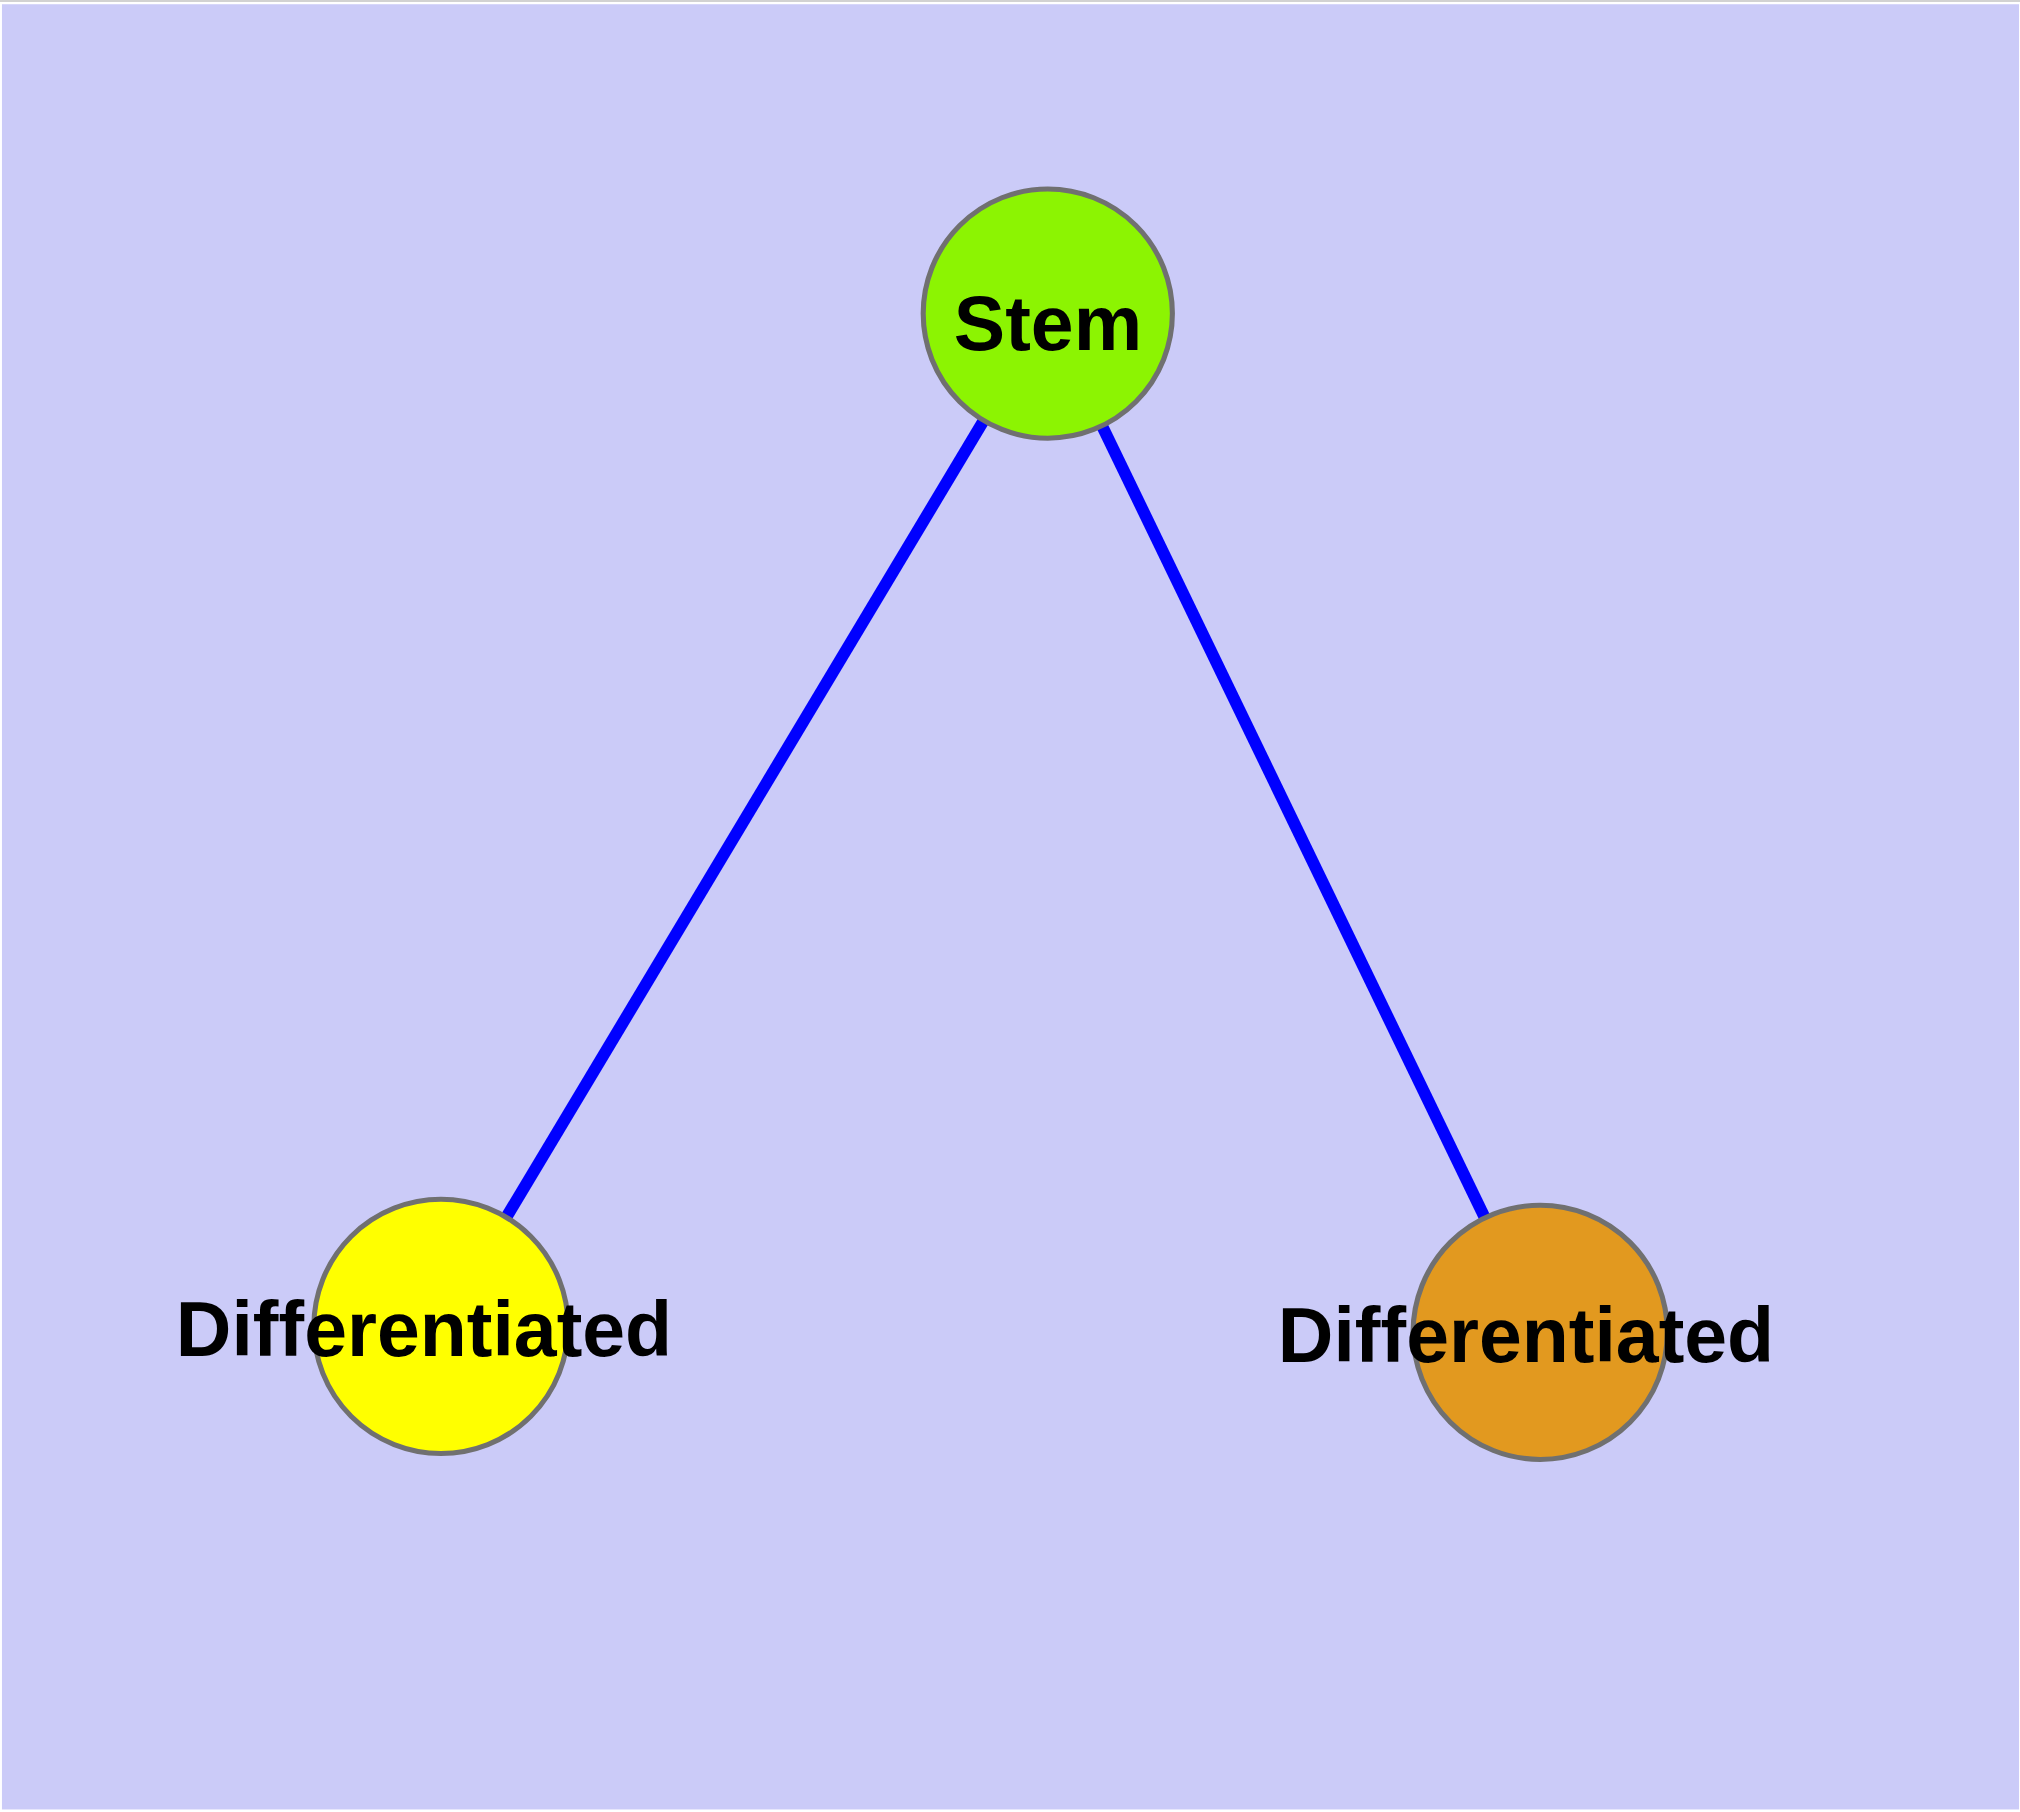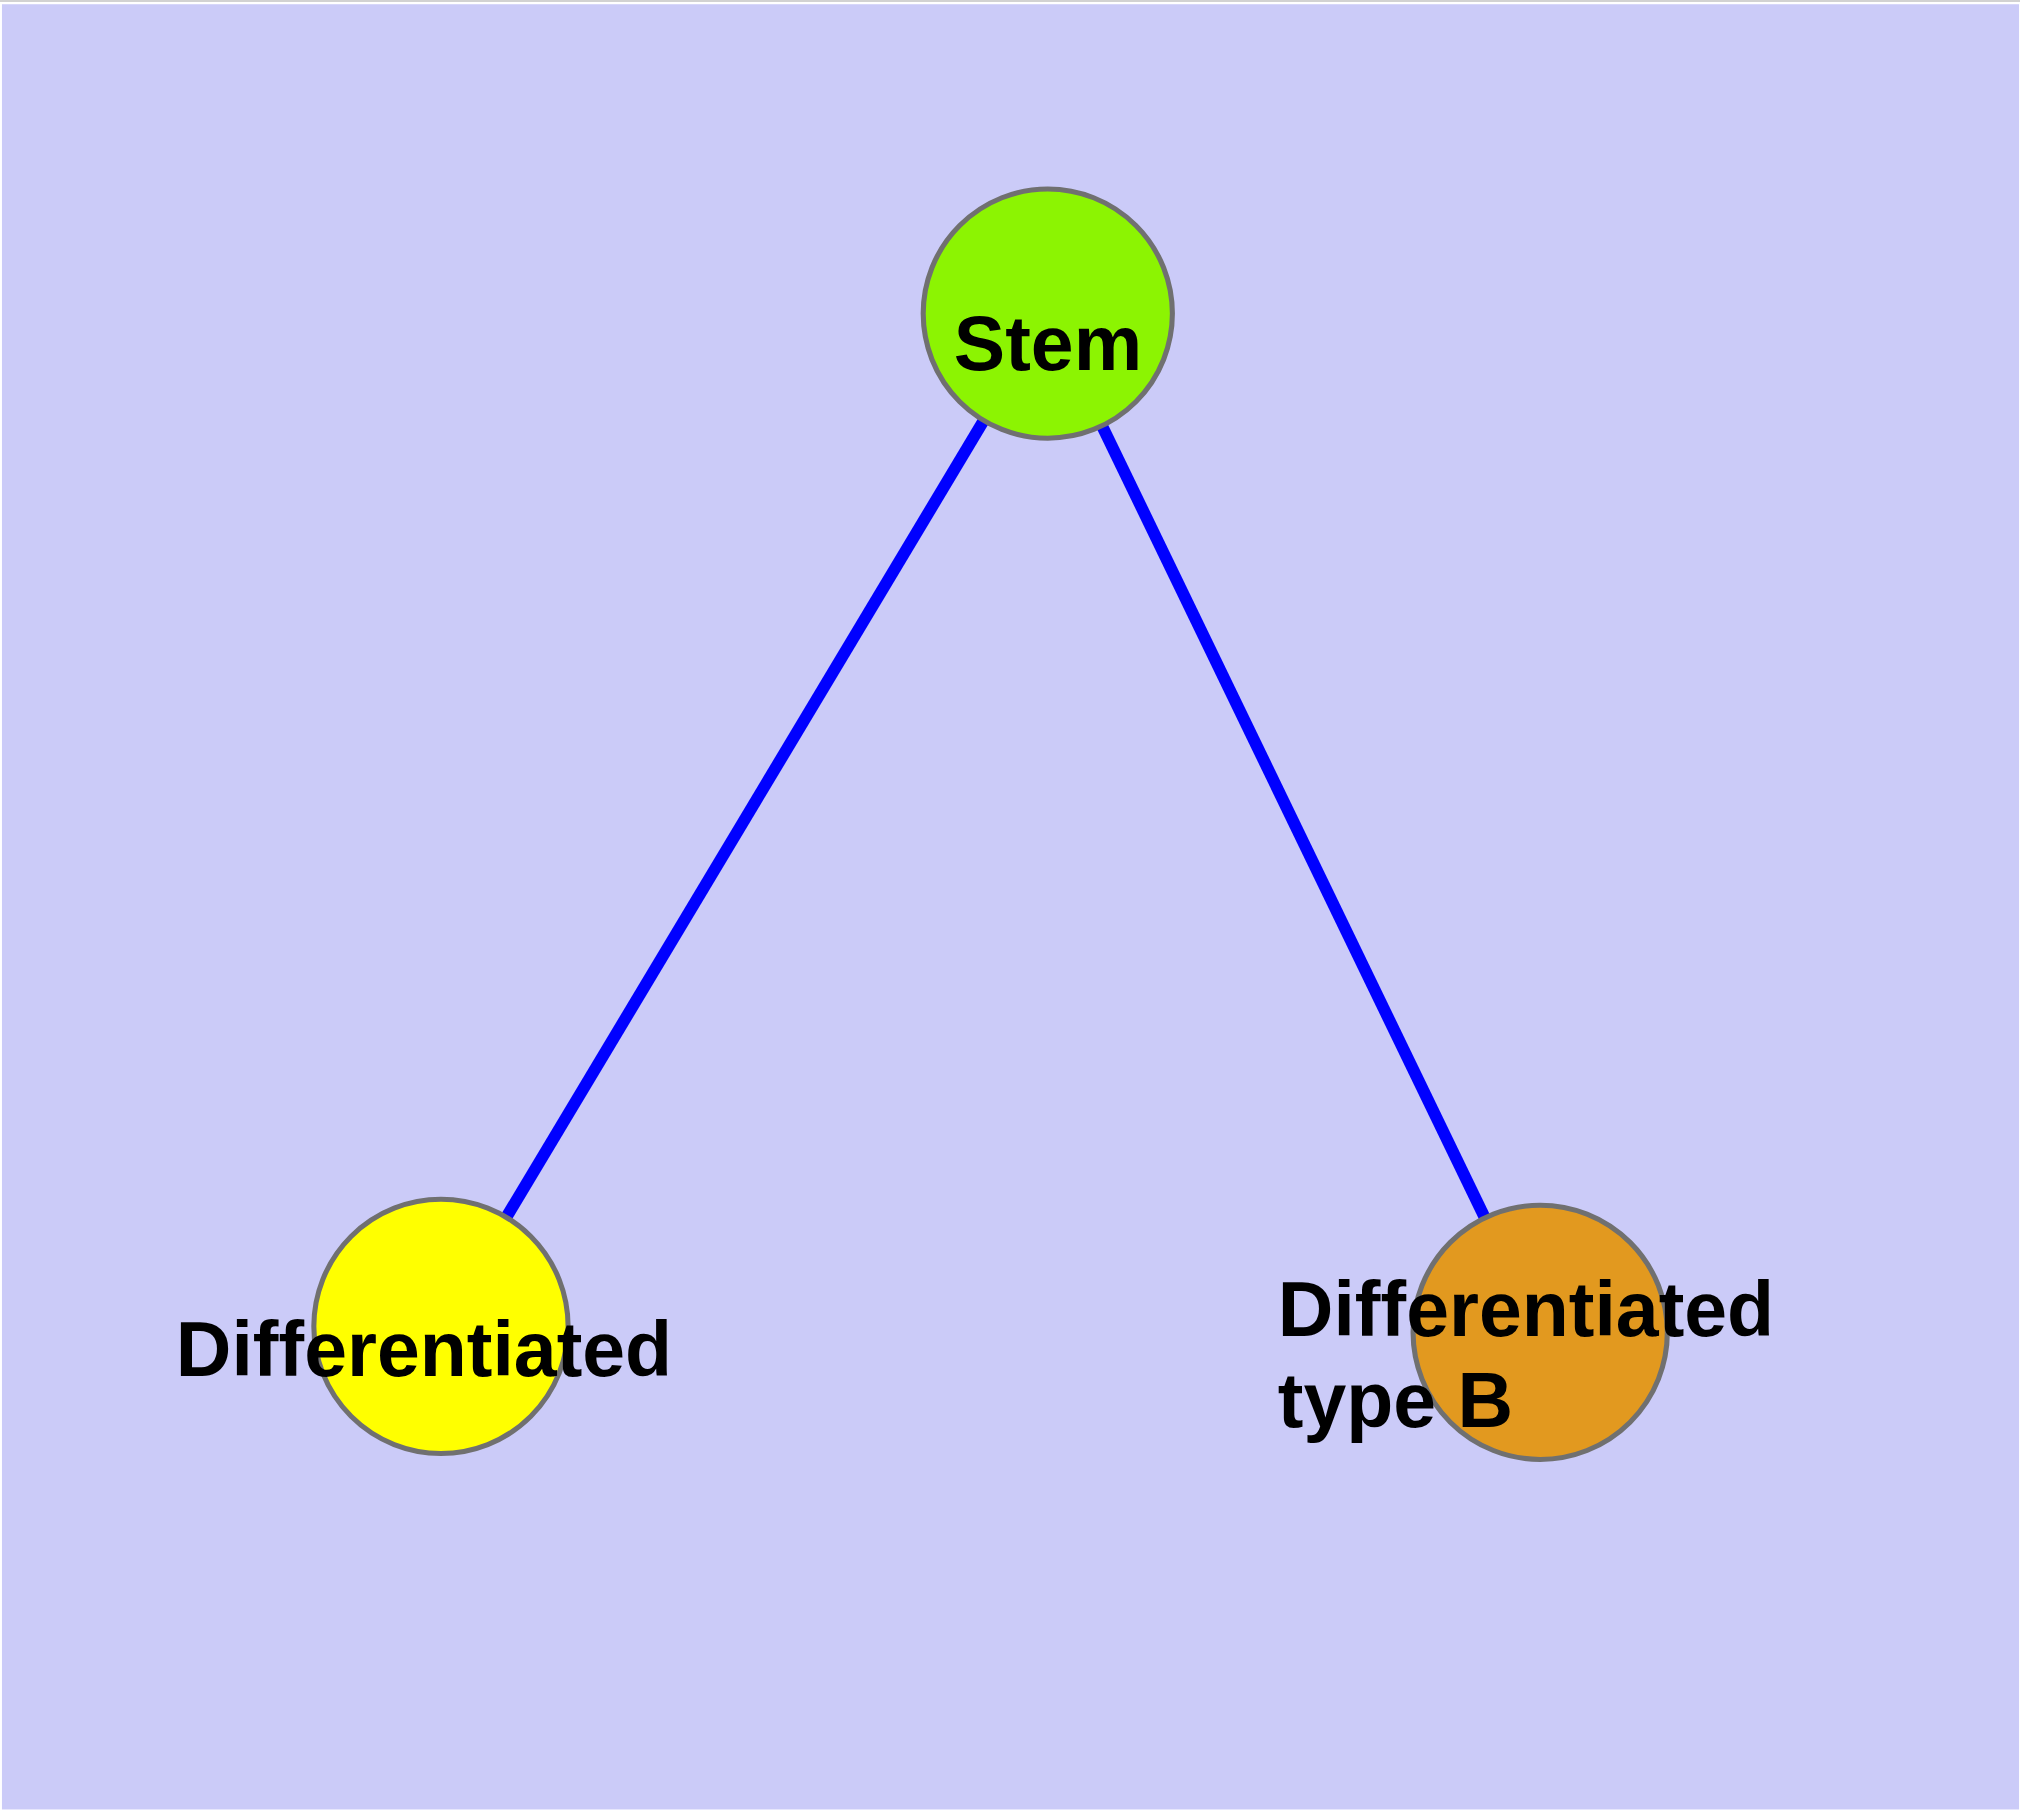--- a/index.html
+++ b/index.html
@@ -32,28 +32,27 @@
   .edge {
     stroke-width: 14px;
     stroke-linecap: butt;
   }
   .node {
     stroke-width: 6px;
   }
   .node-label {
     position: absolute;
     transform: translate(-50%, -50%);
-    text-align: left;
+    text-align: center;
     font-weight: bold;
     font-size: 77px;
     line-height: 91px;
     color: #000000;
     white-space: nowrap;
     pointer-events: none;
-    margin-top: 20px;
   }
   .node-label .line { display: block; }
 </style>
 </head>
 <body>
 
 <div class="canvas">
 
   <svg class="graph" width="2021" height="1812" viewBox="0 0 2384 2138">
 
@@ -73,18 +72,17 @@
   <div class="node-label" style="left:1048px; top:323px;">
     <span class="line">Stem</span>
   </div>
 
   <div class="node-label" style="left:424px; top:1329px;">
     <span class="line">Differentiated</span>
   </div>
 
   <div class="node-label" style="left:1526px; top:1335px;">
     <span class="line">Differentiated</span>
-    <span class="line">type B</span>
   </div>
 
   <div class="top-hairline"></div>
 </div>
 
 
 </body></html>

